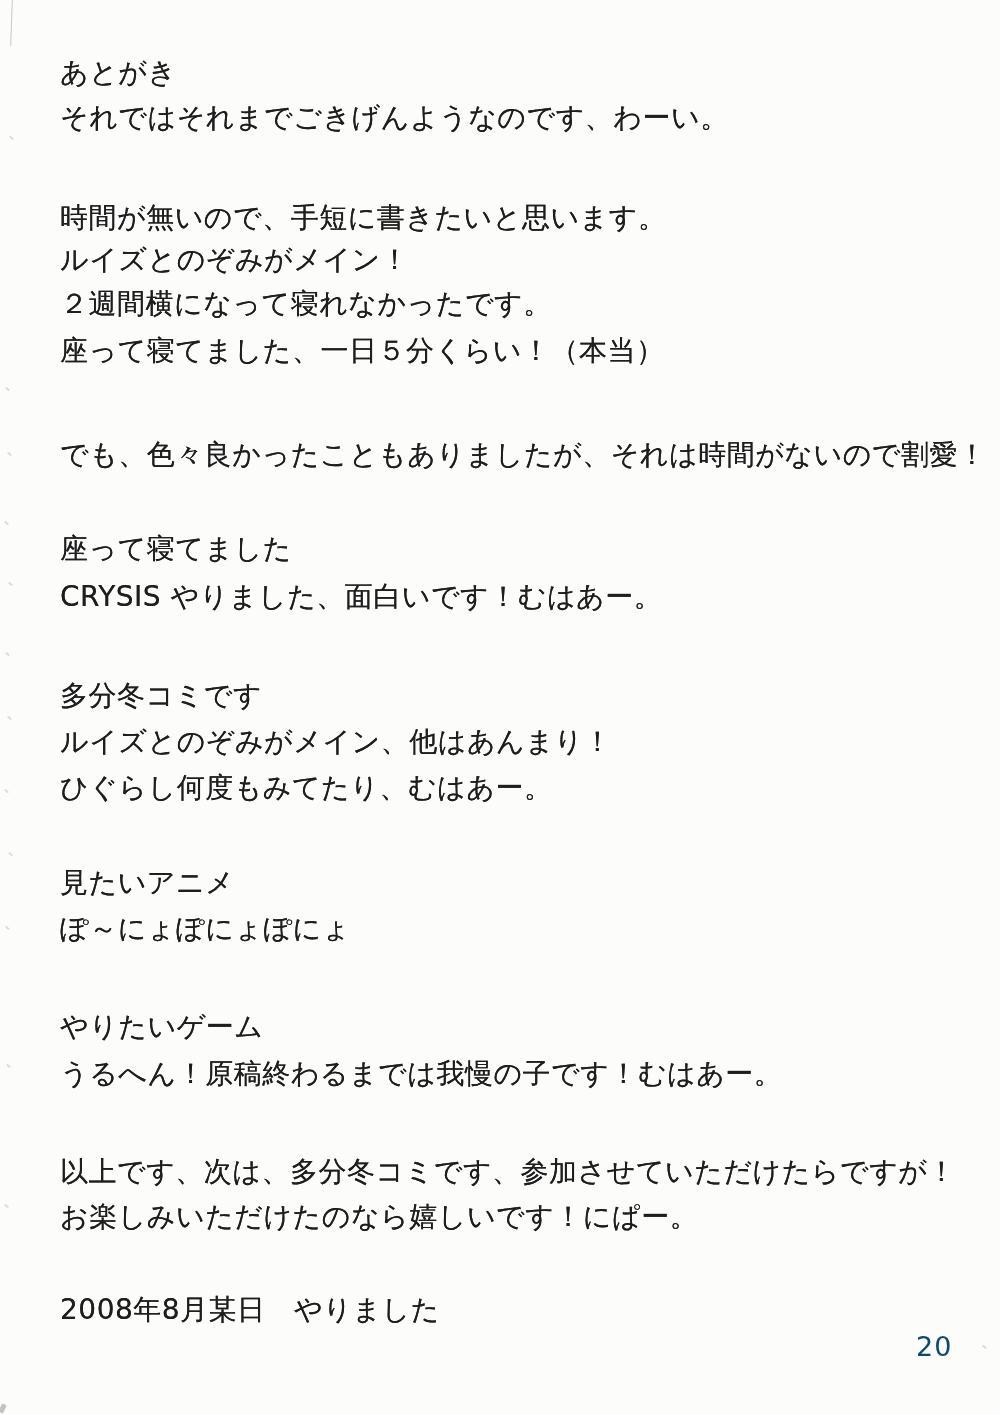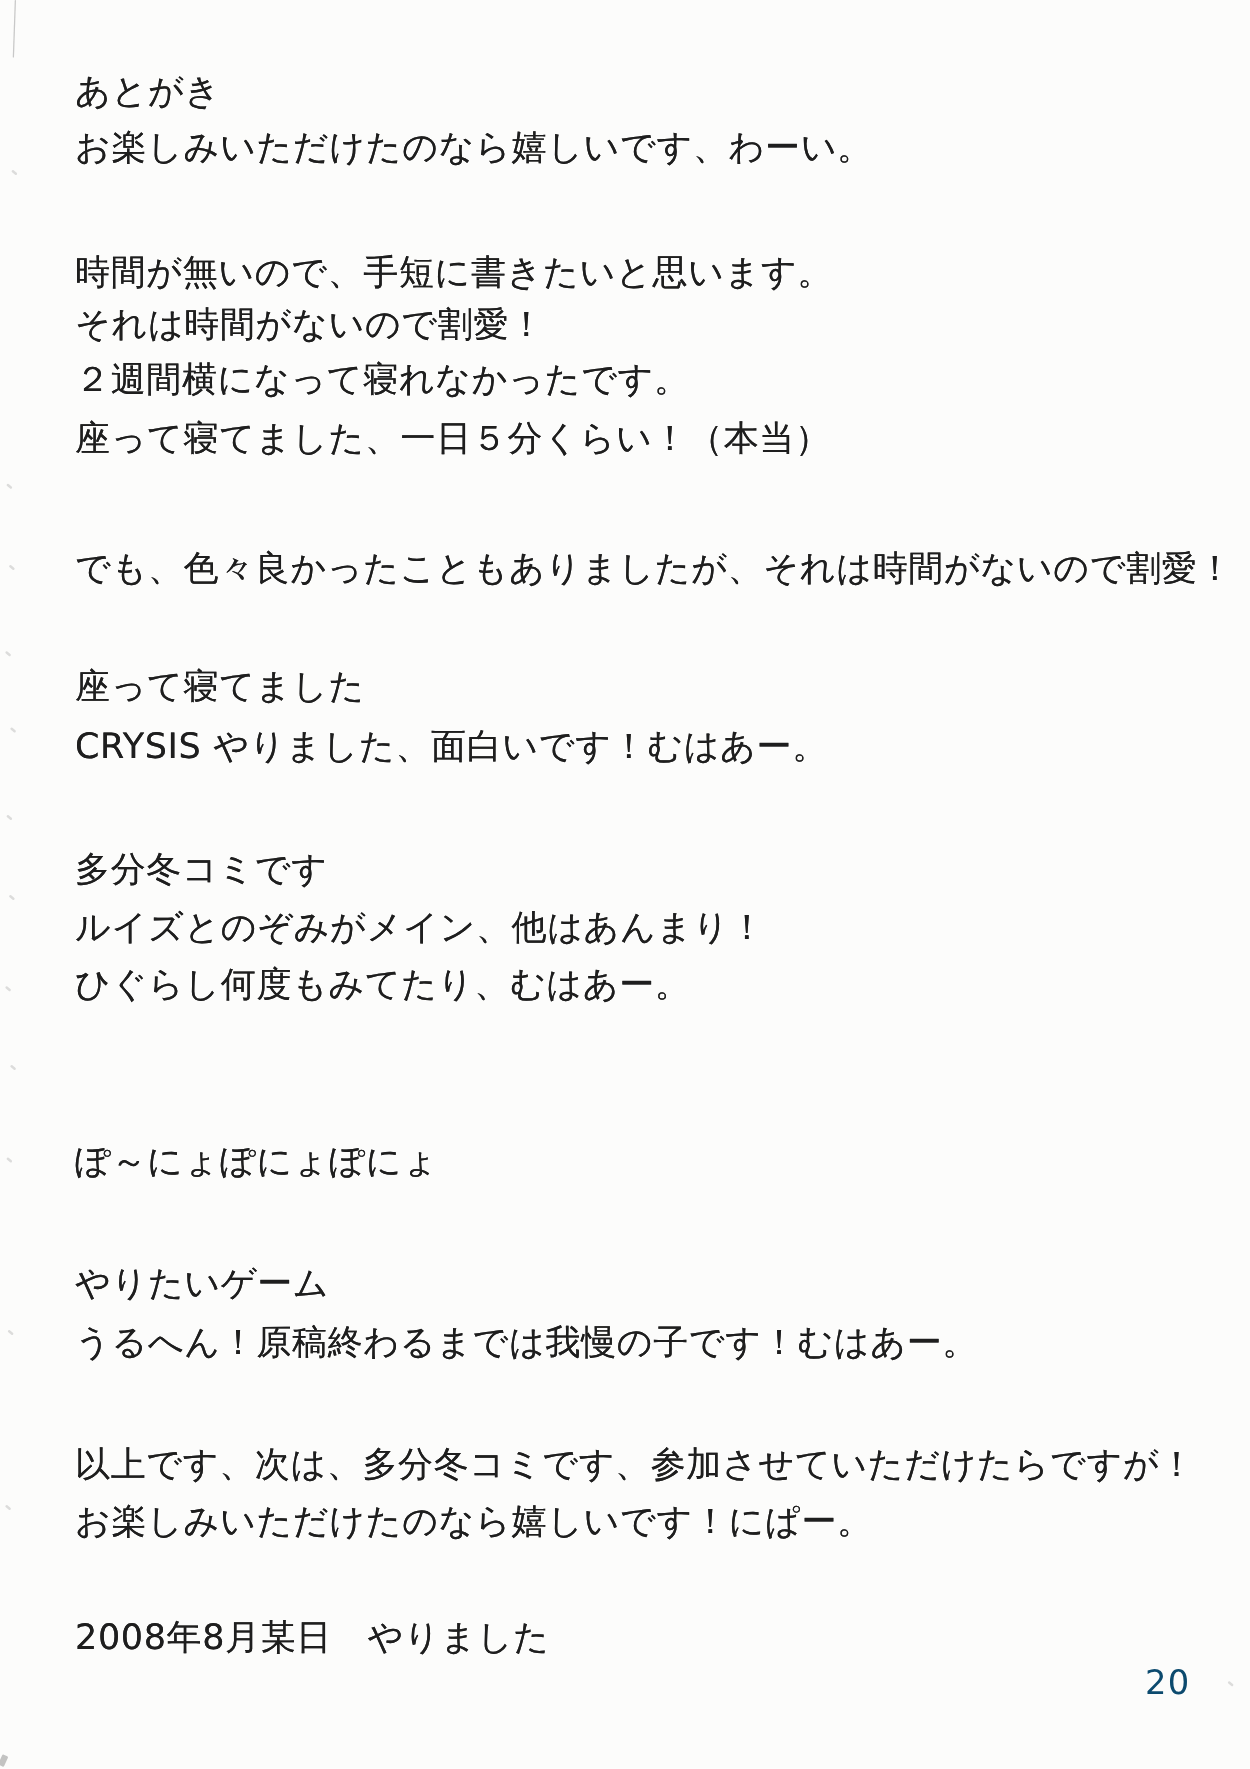--- a/index.html
+++ b/index.html
@@ -65,36 +65,37 @@
     opacity: 0.5;
     transform: rotate(25deg);
   }
 </style>
 </head>
 <body>
 
 <div class="sheet">
 
   <div class="line" style="top:56px">あとがき</div>
-  <div class="line" style="top:101px">お楽しみいただけたのなら嬉しいです、わーい。</div>
+  <div class="line" style="top:101px">それではそれまでごきげんようなのです、わーい。</div>
 
   <div class="line" style="top:201px">時間が無いので、手短に書きたいと思います。</div>
-  <div class="line" style="top:243px">それは時間がないので割愛！</div>
+  <div class="line" style="top:243px">ルイズとのぞみがメイン！</div>
   <div class="line" style="top:287px">２週間横になって寝れなかったです。</div>
   <div class="line" style="top:334px">座って寝てました、一日５分くらい！（本当）</div>
 
   <div class="line" style="top:438px">でも、色々良かったこともありましたが、それは時間がないので割愛！</div>
 
   <div class="line" style="top:532px">座って寝てました</div>
   <div class="line" style="top:580px">CRYSIS やりました、面白いです！むはあー。</div>
 
   <div class="line" style="top:679px">多分冬コミです</div>
   <div class="line" style="top:725px">ルイズとのぞみがメイン、他はあんまり！</div>
   <div class="line" style="top:771px">ひぐらし何度もみてたり、むはあー。</div>
 
+  <div class="line" style="top:866px">見たいアニメ</div>
   <div class="line" style="top:912px">ぽ～にょぽにょぽにょ</div>
 
   <div class="line" style="top:1010px">やりたいゲーム</div>
   <div class="line" style="top:1057px">うるへん！原稿終わるまでは我慢の子です！むはあー。</div>
 
   <div class="line" style="top:1155px">以上です、次は、多分冬コミです、参加させていただけたらですが！</div>
   <div class="line" style="top:1200px">お楽しみいただけたのなら嬉しいです！にぱー。</div>
 
   <div class="line" style="top:1293px">2008年8月某日　やりました</div>
 

